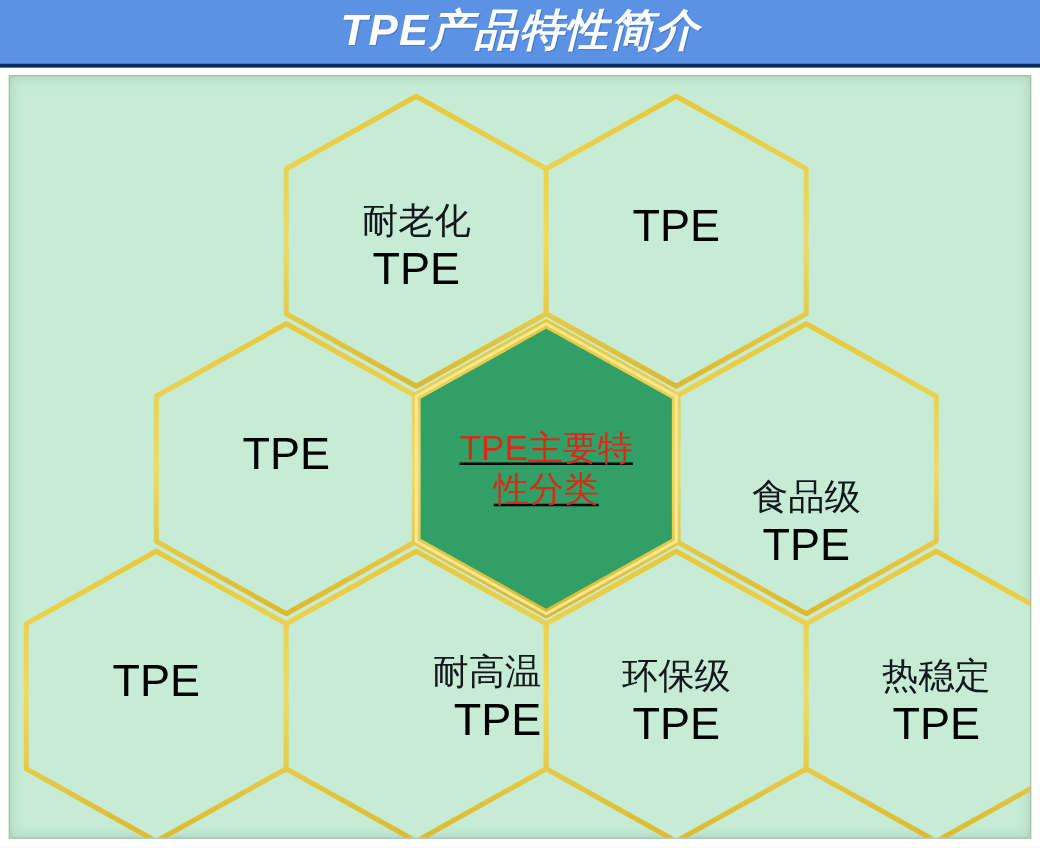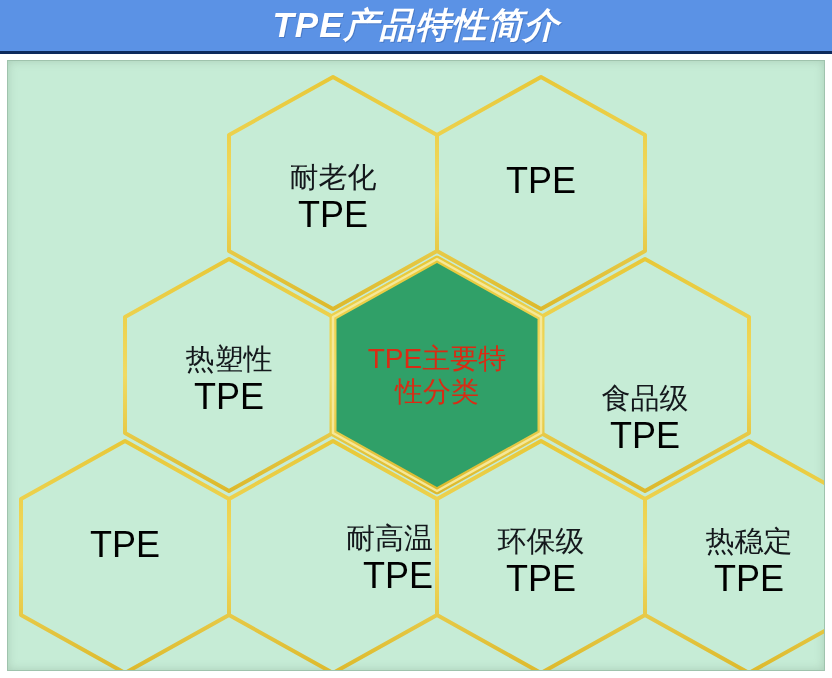--- a/index.html
+++ b/index.html
@@ -136,21 +136,20 @@
     </div>
     <div id="hex-labels">
         <div class="hex-label" style="left: 225px; top: 98.5px;">
           <span class="l1">耐老化</span>
           <span class="l2">TPE</span>
         </div>
         <div class="hex-label" style="left: 433px; top: 98.5px;">
           <span class="l2">TPE</span>
         </div>
         <div class="hex-label" style="left: 121px; top: 280.5px;">
-          <span class="l1">热塑性</span>
           <span class="l2">TPE</span>
         </div>
         <div class="hex-label" style="left: 537px; top: 280.5px; margin-top: 39px;">
           <span class="l1">食品级</span>
           <span class="l2">TPE</span>
         </div>
         <div class="hex-label" style="left: 17px; top: 462.5px;">
           <span class="l2">TPE</span>
         </div>
         <div class="hex-label" style="left: 225px; top: 460px; text-align: right;">
@@ -158,20 +157,20 @@
           <span class="l2">TPE</span>
         </div>
         <div class="hex-label" style="left: 433px; top: 462.5px;">
           <span class="l1">环保级</span>
           <span class="l2">TPE</span>
         </div>
         <div class="hex-label" style="left: 641px; top: 462.5px;">
           <span class="l1">热稳定</span>
           <span class="l2">TPE</span>
         </div>
-        <div class="hex-label center" style="left: 329px; top: 281px;">
+        <div class="hex-label center" style="left: 329px; top: 281px; text-decoration: underline;">
           <span class="l1">TPE主要特</span>
           <span class="l2">性分类</span>
         </div>
       </div>
   </div>
 
 </div>
 
 </body></html>

